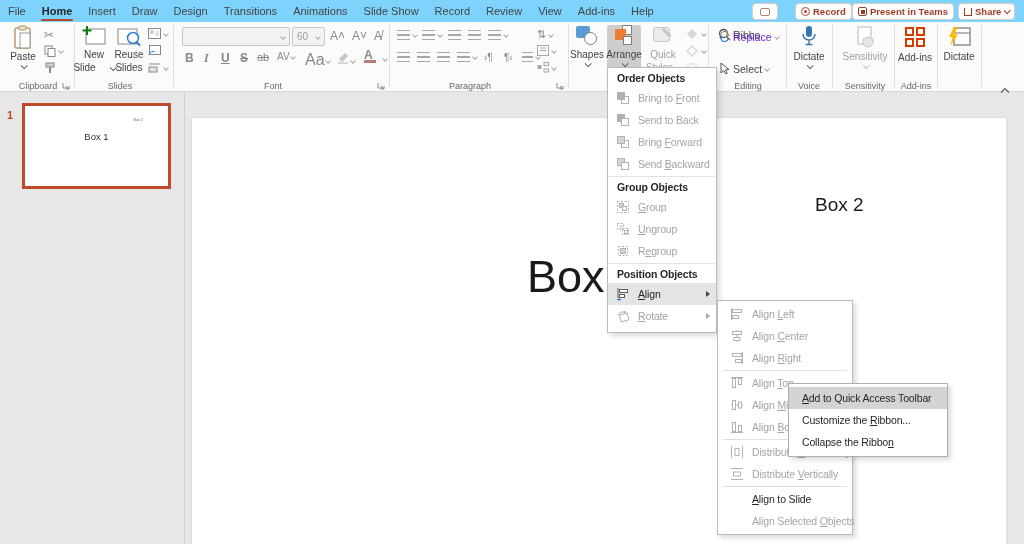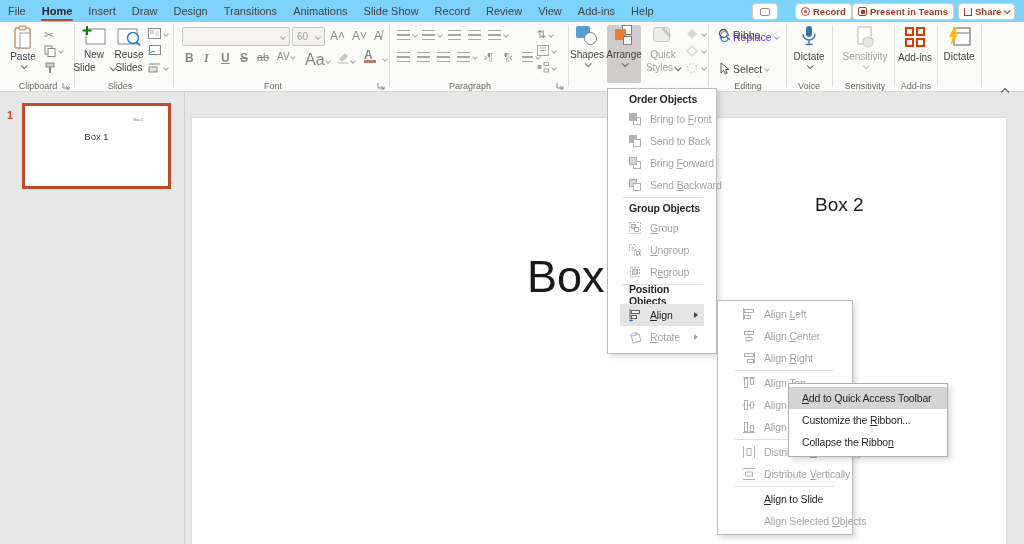--- a/index.html
+++ b/index.html
@@ -405,21 +405,21 @@
       <div style="position:absolute;left:0;right:0;top:25px;text-align:center;font-size:9.5px;color:#333">Box 1</div>
       <div style="position:absolute;right:25px;top:11px;font-size:5px;color:#666;transform:scale(.72);transform-origin:right top">Box 2</div>
     </div>
   </div>
   <div id="slide">
     <div style="position:absolute;left:335px;top:133px;font-size:45px;color:#1a1a1a;white-space:nowrap">Box 1</div>
     <div style="position:absolute;left:623px;top:76px;font-size:19px;color:#1a1a1a">Box 2</div>
   </div>
 </div>
 
-<div class="menu" style="left:607px;top:88px;width:110px;padding:1px 12px 5px;z-index:10">
+<div class="menu" style="left:607px;top:67px;width:110px;padding:1px 0 5px;z-index:10">
   <div class="mhead">Order Objects</div>
   <div class="mrow dis">
     <span class="mico">
         <svg width="14" height="14">
           <rect x="5.5" y="5.5" width="7" height="7" fill="#fff" stroke="#b3b1af"></rect>
           <rect x="1.5" y="1.5" width="7" height="7" fill="#b3b1af" stroke="#b3b1af"></rect>
         </svg>
       </span>
     <span class="mlab">Bring to <u>F</u>ront</span>
   </div>
@@ -503,21 +503,21 @@
           <rect x="4" y="5" width="8" height="7" fill="none" stroke="#b3b1af" transform="rotate(-15 8 8)"></rect>
           <path d="M2 6 a5 4 0 0 1 6 -3" fill="none" stroke="#b3b1af"></path>
           <polygon points="8,1.5 10.5,3 7.5,4.5" fill="#b3b1af"></polygon>
         </svg>
       </span>
     <span class="mlab"><u>R</u>otate</span>
     <span class="tri"></span>
   </div>
 </div>
 
-<div class="menu" style="left:717px;top:300px;width:136px;padding:2px 16px;z-index:11">
+<div class="menu" style="left:717px;top:300px;width:136px;padding:2px 4px;z-index:11">
   <div class="mrow dis" style="height:21.5px">
     <span class="mico">
         <svg width="14" height="14">
           <line x1="1.5" y1="1" x2="1.5" y2="13" stroke="#b3b1af"></line>
           <rect x="2.5" y="2.5" width="9" height="3" fill="#fff" stroke="#b3b1af"></rect>
           <rect x="2.5" y="8.5" width="6" height="3" fill="#fff" stroke="#b3b1af"></rect>
         </svg>
       </span>
     <span class="mlab">Align <u>L</u>eft</span>
   </div>

